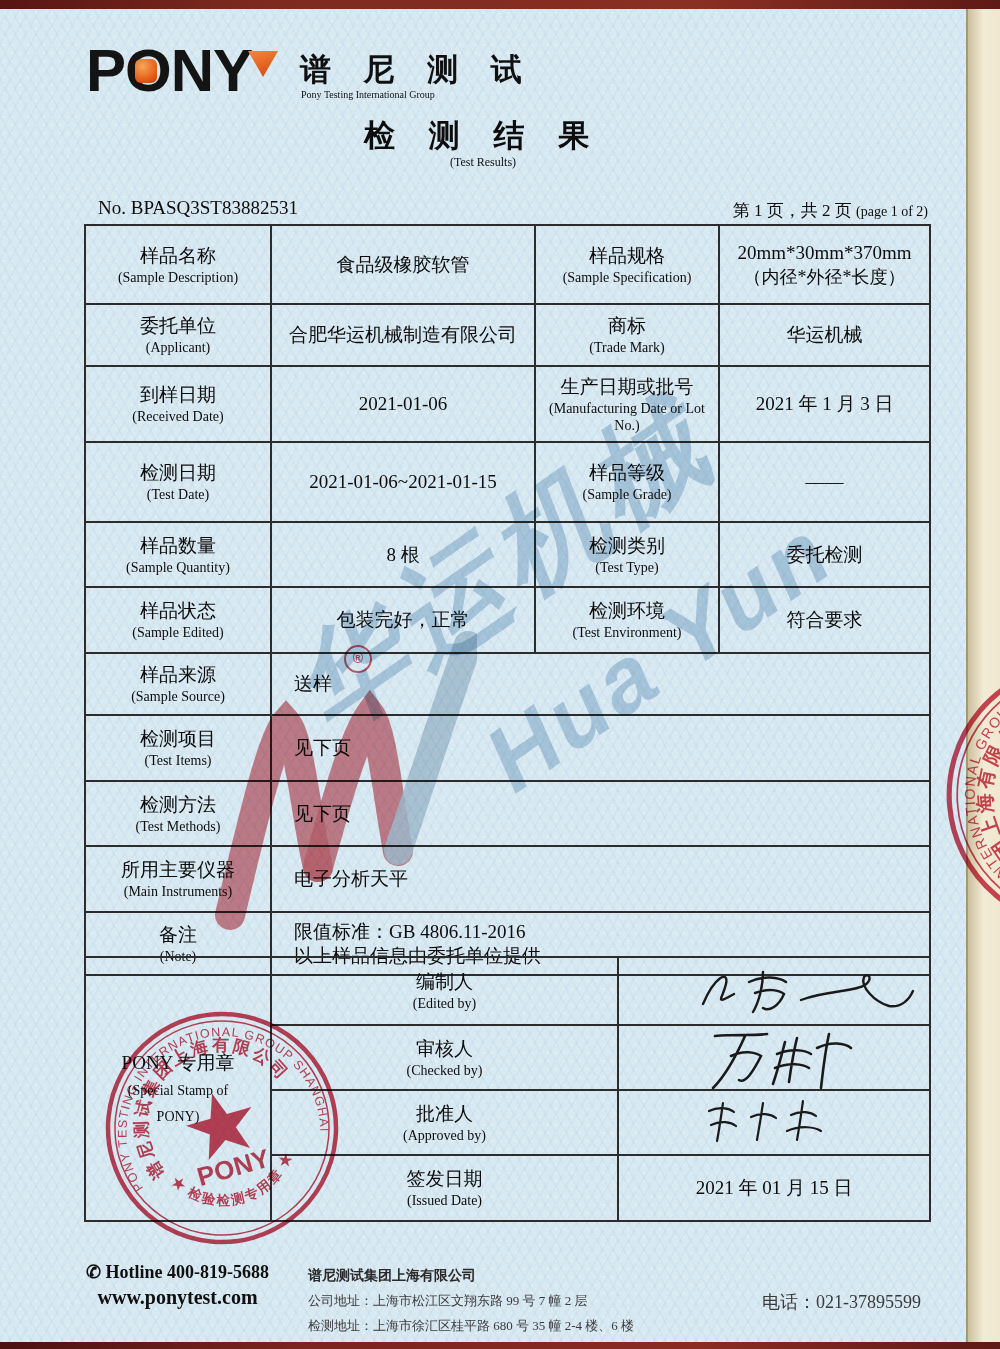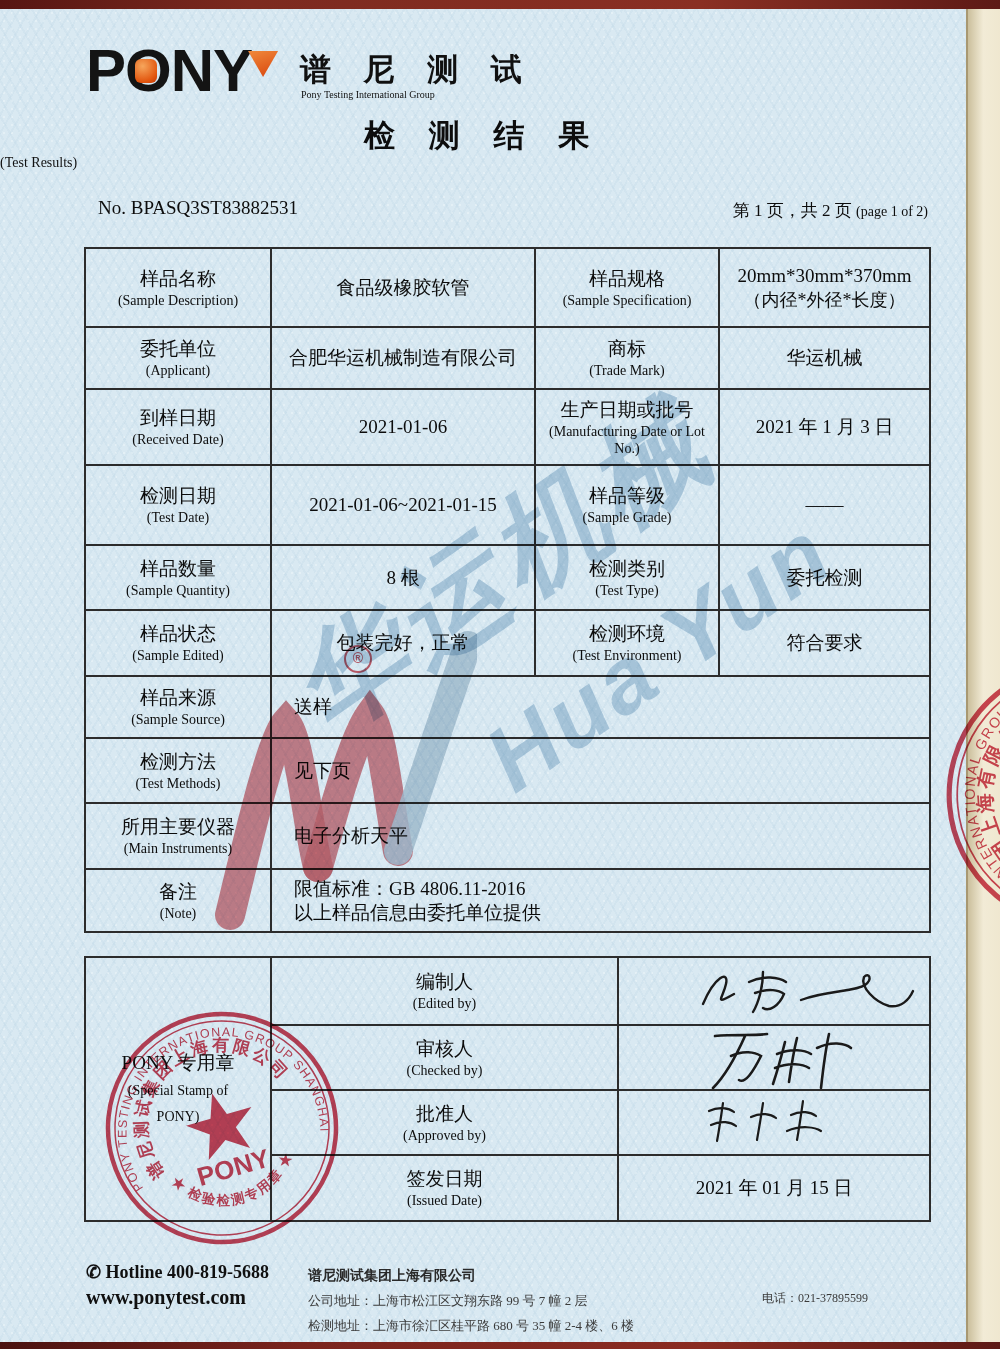--- a/index.html
+++ b/index.html
@@ -29,27 +29,27 @@
   .logo .oSquare{position:absolute;left:10px;top:16px;width:22px;height:24px;border-radius:6px;
      background:radial-gradient(circle at 35% 30%,#f6a65c,#e2560f 70%,#c03a08);}
   .logo .tri{width:30px;height:26px;margin:8px 0 0 -4px;
      background:linear-gradient(160deg,#f08a3c,#d8430b);
      clip-path:polygon(0 0,100% 0,50% 100%);}
   .brand-cn{position:absolute;left:300px;top:40px;font-family:"Liberation Sans",sans-serif;
      font-weight:700;font-size:31px;letter-spacing:12px;color:#101010;}
   .brand-en{position:absolute;left:301px;top:80px;font-size:10px;color:#101010;}
   .title-cn{position:absolute;left:0;width:100%;top:106px;text-align:center;
      font-size:31px;font-weight:700;letter-spacing:13px;color:#0d0d0d;}
-  .title-en{position:absolute;left:0;width:100%;top:146px;text-align:left;font-size:14px;color:#111;}
+  .title-en{position:absolute;left:0;width:100%;top:146px;text-align:center;font-size:12px;color:#111;}
   .no-line{position:absolute;left:98px;top:188px;font-size:19px;color:#0d0d0d;text-align:center;}
   .page-info{position:absolute;right:38px;top:190px;font-size:17px;color:#0d0d0d;}
   .page-info .pi-en{font-size:14px;}
   
   table{border-collapse:collapse;table-layout:fixed;}
-  #main-table{position:absolute;left:84px;top:215px;width:845px;z-index:12;margin-top:23px;}
+  #main-table{position:absolute;left:84px;top:215px;width:845px;z-index:12;}
   #sig-table{position:absolute;left:84px;top:947px;width:845px;z-index:12;}
   td{border:2px solid #2c2c2c;padding:0;vertical-align:middle;color:#0c0c0c;}
   .lab{text-align:center;}
   .lab .cn{font-size:19px;line-height:24px;}
   .lab .en{font-size:14px;line-height:17px;padding:1px 12px 0;}
   .val{text-align:center;font-size:19px;line-height:24px;}
   .val.left{text-align:left;padding-left:22px;}
   .val .v2{font-size:18px;}
   .sig-cell{position:relative;}
   .sig-cell svg{display:block;}
@@ -66,24 +66,24 @@
   .wm-reg{position:absolute;left:344px;top:636px;width:24px;height:24px;border:2px solid #cf4450;
      border-radius:50%;color:#cf4450;font-size:14px;font-weight:700;text-align:center;line-height:23px;
      z-index:15;mix-blend-mode:multiply;opacity:.85;font-family:"Liberation Sans",sans-serif;}
   
   .stamp{position:absolute;z-index:22;mix-blend-mode:multiply;pointer-events:none;}
   #stamp-main{left:100px;top:997px;transform:rotate(-16deg);opacity:.92;}
   #stamp-side{left:940px;top:655px;transform:rotate(-95deg);opacity:.9;z-index:30;}
   
   .foot-left{position:absolute;left:86px;top:1252px;color:#101010;}
   .foot-hot{font-size:18px;font-weight:700;text-align:right;}
-  .foot-web{font-size:20px;font-weight:700;margin-top:3px;}
+  .foot-web{font-size:20px;font-weight:700;margin-top:3px;text-align:center;}
   .foot-mid{position:absolute;left:308px;top:1254px;color:#3a3a3a;font-size:13px;line-height:25px;}
   .foot-mid .fm-co{color:#2a2a2a;font-weight:600;font-size:14px;}
-  .foot-phone{position:absolute;left:762px;top:1281px;color:#3a3a3a;font-size:12px;text-align:right;}
+  .foot-phone{position:absolute;left:762px;top:1281px;color:#3a3a3a;font-size:18px;text-align:right;}
   .sig-svg{position:absolute;top:2px;}
 </style>
 </head>
 <body>
 
 <div id="scan">
 
   <div class="edge-right"></div>
 
   <div id="page">
@@ -183,20 +183,27 @@
               <div class="en">(Test Environment)</div>
             </td>
         <td class="val">符合要求</td>
       </tr>
       <tr style="height:62px">
         <td class="lab">
               <div class="cn">样品来源</div>
               <div class="en">(Sample Source)</div>
             </td>
         <td class="val left" colspan="3">送样</td>
+      </tr>
+      <tr style="height:66px">
+        <td class="lab">
+              <div class="cn">检测项目</div>
+              <div class="en">(Test Items)</div>
+            </td>
+        <td class="val left" colspan="3">见下页</td>
       </tr>
       <tr style="height:65px">
         <td class="lab">
               <div class="cn">检测方法</div>
               <div class="en">(Test Methods)</div>
             </td>
         <td class="val left" colspan="3">见下页</td>
       </tr>
       <tr style="height:66px">
         <td class="lab">

